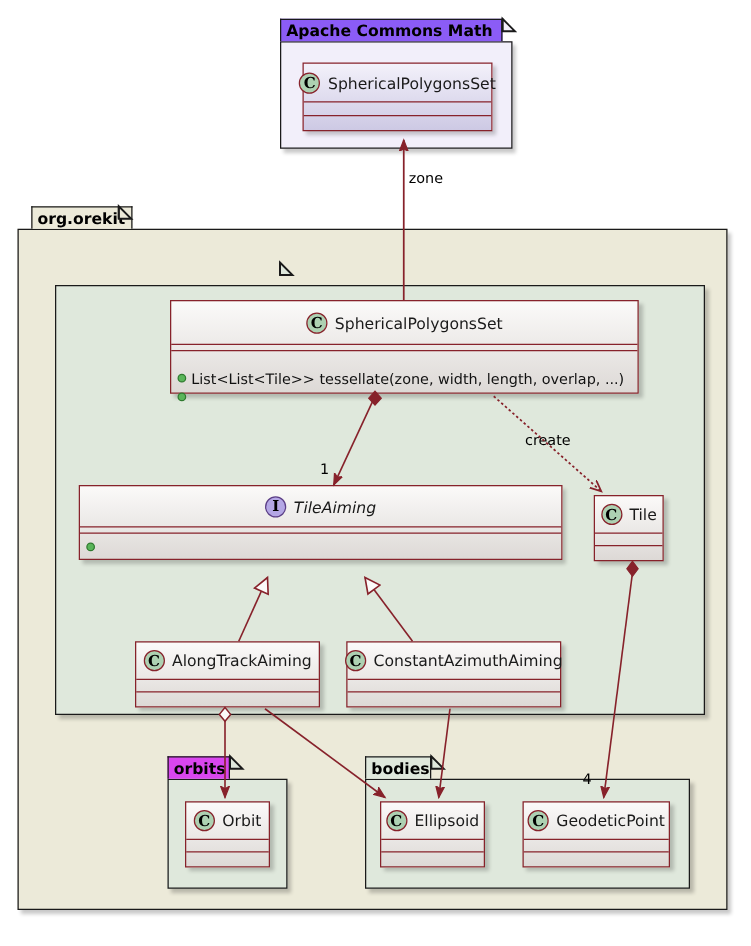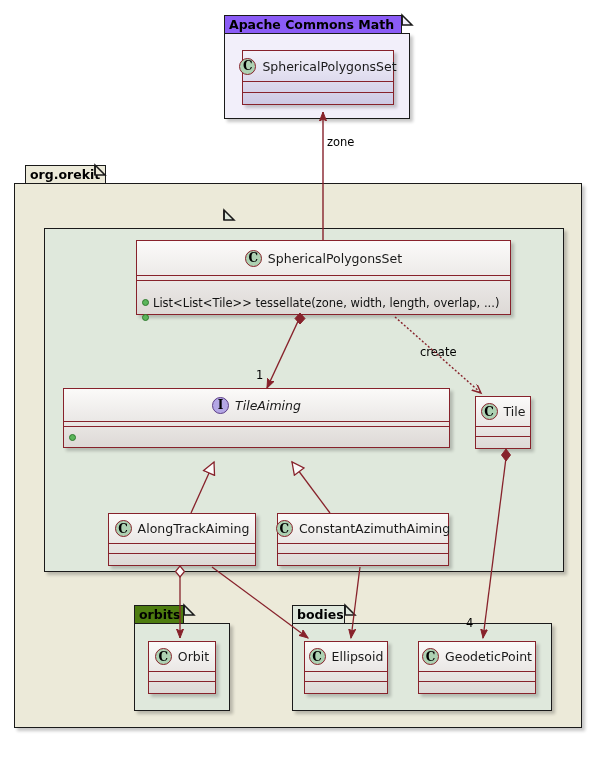--- a/index.html
+++ b/index.html
@@ -226,21 +226,21 @@
       <span class="circ">C</span>
       <span class="cls-title">ConstantAzimuthAiming</span>
     </div>
     <div class="sep"></div>
     <div class="cls-compart empty" style="height:9px;"></div>
     <div class="sep"></div>
     <div class="cls-compart empty" style="height:11px;"></div>
   </div>
 
   <div class="pkg pkg-shadow" style="left:134px; top:623px; width:96px; height:88px; background:#dfe8dc;"></div>
-  <div class="pkg-tab" style="left:134px; top:605px; width:50px; background:#4d7c0f;">
+  <div class="pkg-tab" style="left:134px; top:605px; width:50px; background:#d946ef;">
     <span>orbits</span>
   </div>
   <svg class="layer" style="z-index:3;">
     <polygon points="184,605 194,615 184,615" fill="#dfe8dc" stroke="#1a1a1a" stroke-width="1.5"></polygon>
     <line x1="184" y1="605" x2="184" y2="615" stroke="#1a1a1a" stroke-width="1.5"></line>
   </svg>
 
   <div class="cls" style="left:148px; top:641px; width:68px; height:53px;">
     <div class="cls-header" style="height:29px;">
       <span class="circ">C</span>

